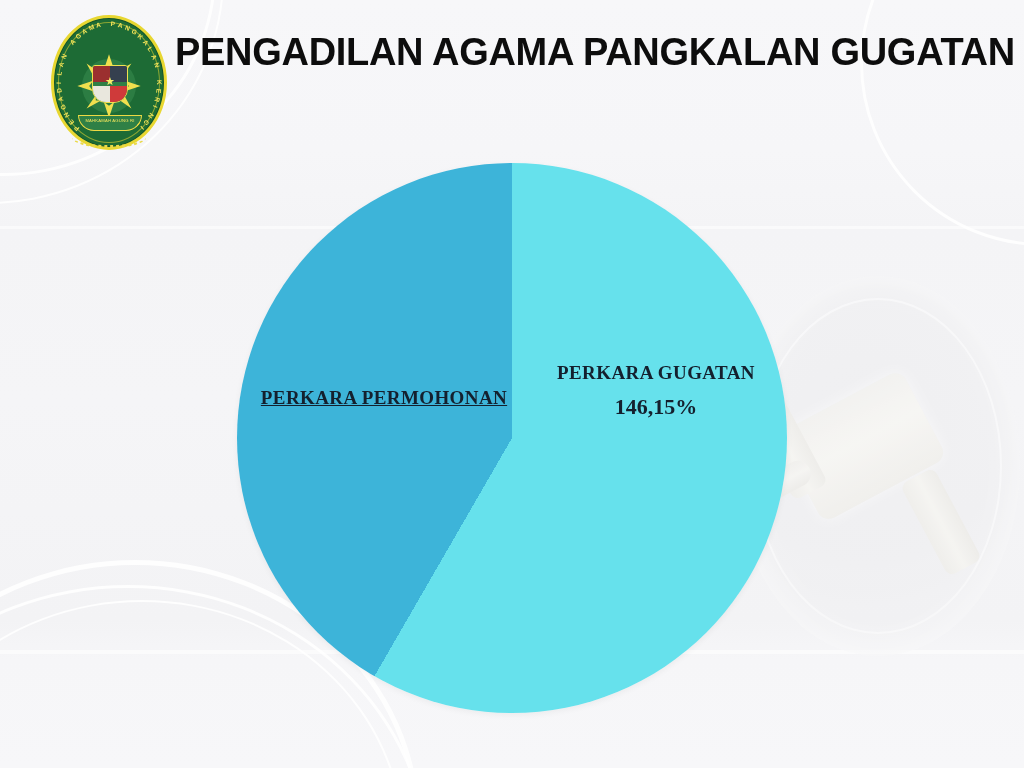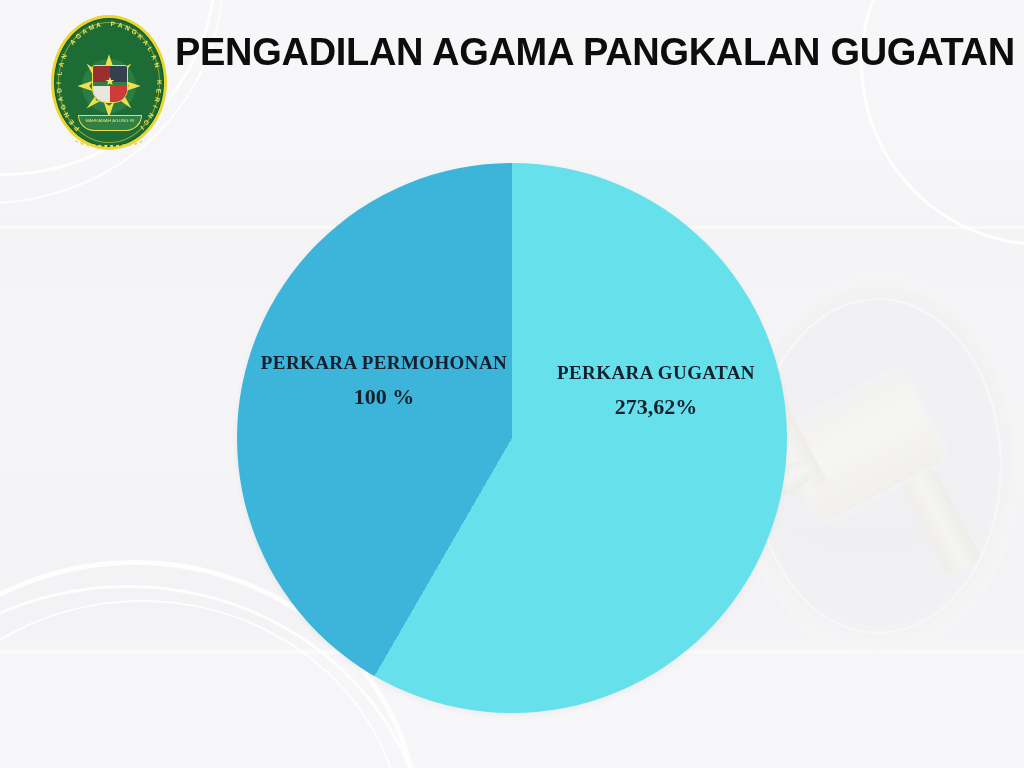--- a/index.html
+++ b/index.html
@@ -281,22 +281,23 @@
     white-space: nowrap;
   }
   .slice-label .value {
     font-size: 22px;
     font-weight: bold;
     line-height: 34px;
     margin-top: 4px;
   }
   #label-permohonan {
     left: 12px;
-    top: 187px;
+    top: 222px;
     width: 270px;
+    text-decoration: underline;
   }
   #label-gugatan {
     left: 290px;
     top: 197px;
     width: 258px;
   }
 </style>
 </head>
 <body>
 
@@ -391,22 +392,21 @@
     <div class="title-block">
       <div class="title-line">PENGADILAN AGAMA PANGKALAN GUGATAN</div>
     </div>
   </div>
 
   <div class="chart-area">
     <div class="pie" id="pie-surface" style="background: conic-gradient(rgb(102, 225, 236) 0deg, rgb(102, 225, 236) 210deg, rgb(61, 180, 217) 210deg, rgb(61, 180, 217) 360deg);"></div>
 
     <div class="slice-label" id="label-permohonan">
       <div class="name">PERKARA PERMOHONAN</div>
-      <div class="value">100 %</div>
     </div>
 
     <div class="slice-label" id="label-gugatan">
       <div class="name">PERKARA GUGATAN</div>
-      <div class="value">273,62%</div>
+      <div class="value">146,15%</div>
     </div>
   </div>
 
 </div>
 
 </body></html>

